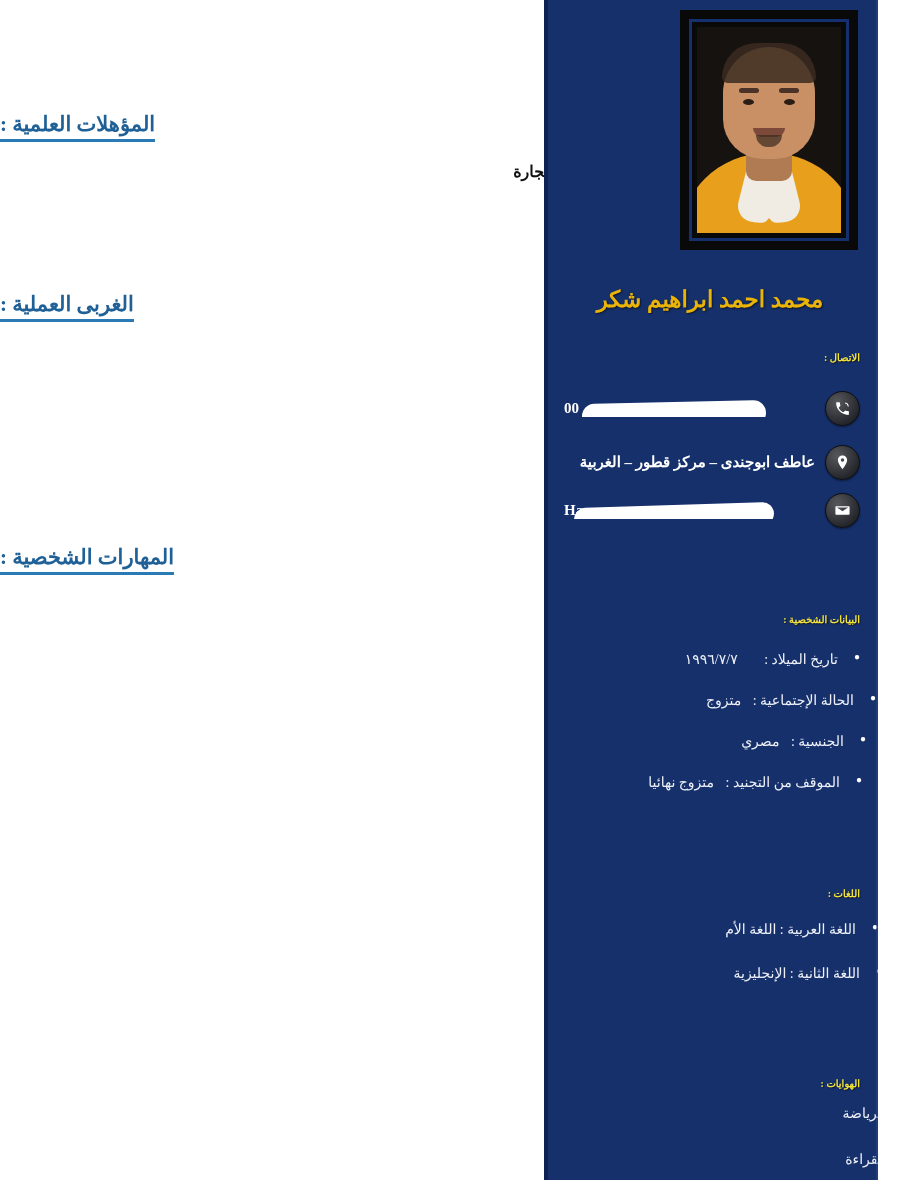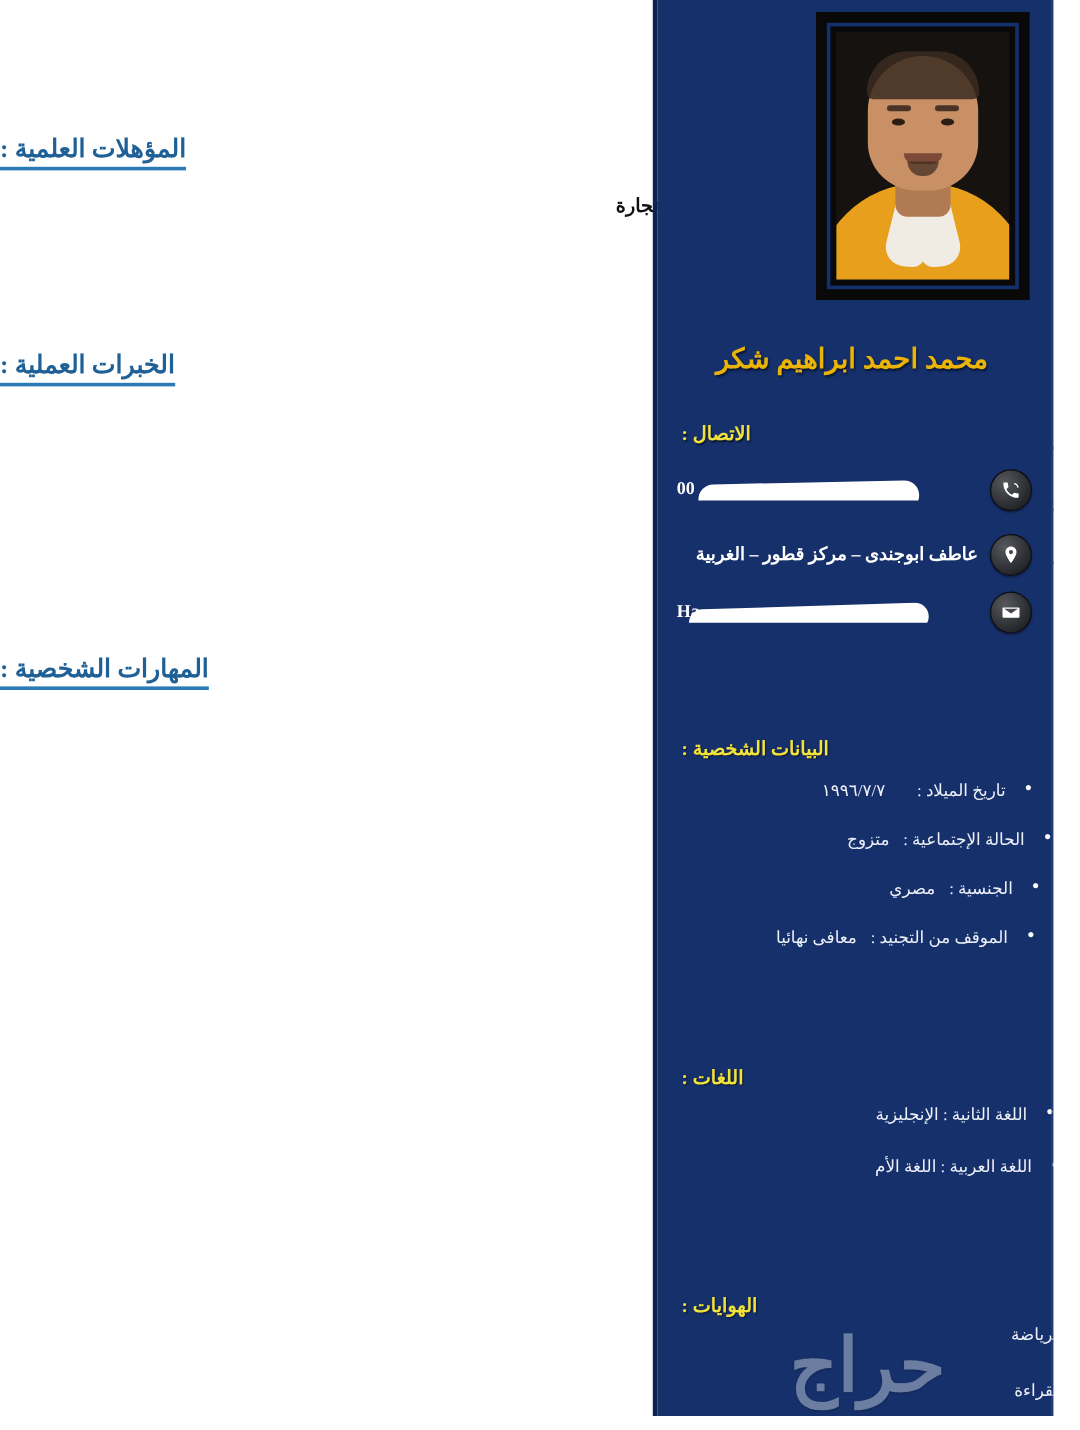--- a/index.html
+++ b/index.html
@@ -170,23 +170,23 @@
     font-weight: bold;
     letter-spacing: .5px;
     text-shadow: 1px 1px 2px rgba(0,0,0,.55);
   }
 
   
   .side-heading {
     position: absolute;
     right: 18px;
     width: 292px;
-    text-align: left;
+    text-align: right;
     color: #f2e23c;
-    font-size: 16px;
+    font-size: 10px;
     font-weight: bold;
     text-shadow: 1px 1px 1px rgba(0,0,0,.5);
   }
   #h-contact  { top: 352px; }
   #h-personal { top: 614px; }
   #h-lang     { top: 888px; }
   #h-hobby    { top: 1078px; }
 
   
   .contact-row {
@@ -418,21 +418,21 @@
 
     <div class="main-heading" id="mh-edu">
       <span class="hd-inner">المؤهلات العلمية :</span>
     </div>
     <ul class="main-list" id="list-edu">
       <li>دبلوم تجارة</li>
       <li>الدفعة : ٢٠١٣ – ٢٠١٤</li>
     </ul>
 
     <div class="main-heading" id="mh-exp">
-      <span class="hd-inner">الخبرات العملية :</span>
+      <span class="hd-inner">الغربى العملية :</span>
     </div>
     <ul class="main-list" id="list-exp">
       <li>شيف حلويات غربى  بحلوانى كريز من  ٢٠١٣ الى ٢٠٢٠.</li>
       <li>شيف حلوانى غربى بحلوانى بونبون من ٢٠٢٠ الى ٢٠٢٣ .</li>
       <li>شيف حلوانى غربى بحلوانى دهب من ٢٠٢٣ حتى الأن .</li>
     </ul>
 
     <div class="main-heading" id="mh-skill">
       <span class="hd-inner">المهارات الشخصية :</span>
     </div>
@@ -499,37 +499,36 @@
       <li>
         <span class="pd-label">الحالة الإجتماعية :</span>
         <span class="pd-value">متزوج</span>
       </li>
       <li>
         <span class="pd-label">الجنسية :</span>
         <span class="pd-value">مصري</span>
       </li>
       <li>
         <span class="pd-label">الموقف من التجنيد :</span>
-        <span class="pd-value">معافى نهائيا</span>
+        <span class="pd-value">متزوج نهائيا</span>
       </li>
     </ul>
 
     <div class="side-heading" id="h-lang">اللغات :</div>
     <ul class="side-list" id="list-lang">
+      <li>اللغة العربية : اللغة الأم</li>
       <li>اللغة الثانية : الإنجليزية</li>
-      <li>اللغة العربية : اللغة الأم</li>
     </ul>
 
     <div class="side-heading" id="h-hobby">الهوايات :</div>
     <ul class="side-list" id="list-hobby">
       <li>الرياضة</li>
       <li>القراءة</li>
     </ul>
 
-    <div class="watermark">حراج</div>
   </div>
 
   <div class="photo-frame">
     <div class="photo-inner-border">
       <div class="photo">
         <div class="ph-bg"></div>
         <div class="ph-shoulders"></div>
         <div class="ph-collar-l"></div>
         <div class="ph-collar-r"></div>
         <div class="ph-neck"></div>

